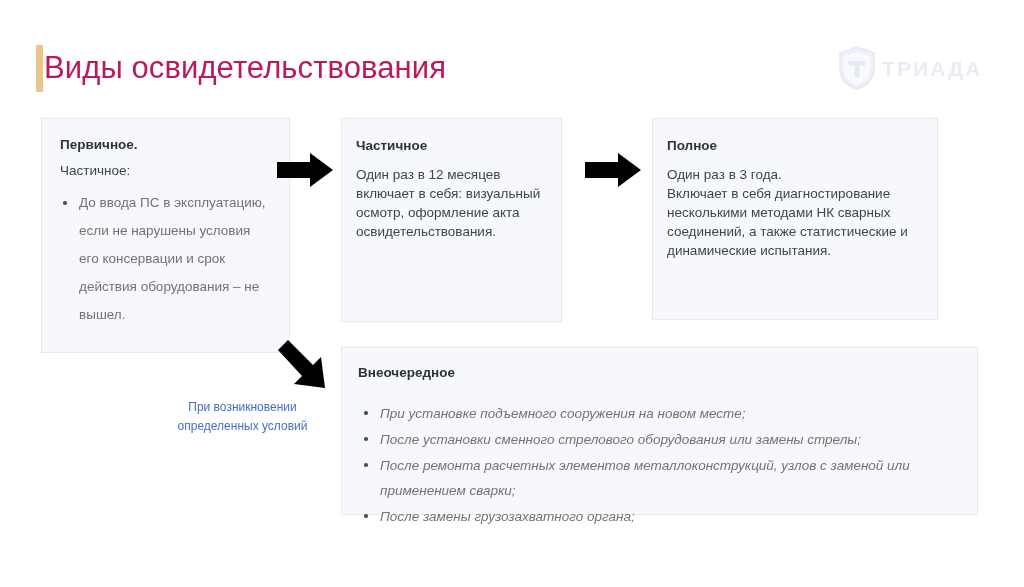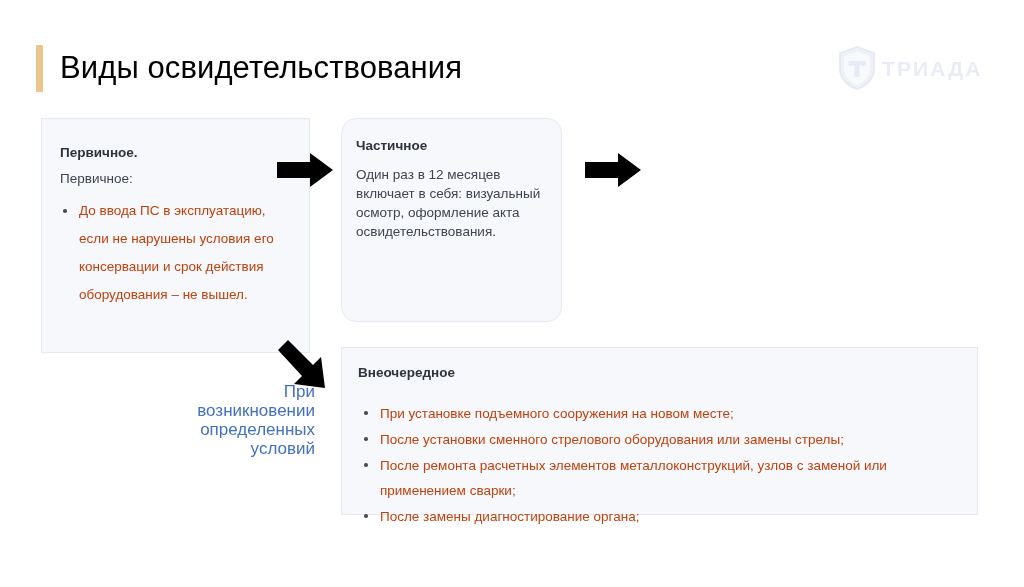--- a/index.html
+++ b/index.html
@@ -27,26 +27,26 @@
     position: absolute;
     left: 36px;
     top: 45px;
     width: 7px;
     height: 47px;
     background: #ebc58c;
     border-radius: 1px;
   }
   .page-title {
     position: absolute;
-    left: 60px;
+    left: 44px;
     top: 46px;
     font-size: 31px;
     line-height: 44px;
     font-weight: 400;
-    color: #000000;
+    color: #be185d;
     letter-spacing: 0.1px;
     white-space: nowrap;
   }
 
   
   .logo {
     position: absolute;
     left: 838px;
     top: 44px;
     width: 150px;
@@ -98,76 +98,76 @@
     line-height: 20px;
     margin: 0 0 9px 0;
   }
   .card-line {
     font-size: 13.5px;
     line-height: 19px;
     color: #3f444e;
     margin: 0;
   }
 
-  #card-primary   { left: 41px;  top: 118px; width: 269px; height: 235px; padding: 24px 18px 0 18px; }
-  #card-partial   { left: 341px; top: 118px; width: 221px; height: 204px; padding: 17px 14px 0 14px; border-radius: 15px; }
+  #card-primary   { left: 41px;  top: 118px; width: 249px; height: 235px; padding: 16px 18px 0 18px; }
+  #card-partial   { left: 341px; top: 118px; width: 221px; height: 204px; padding: 17px 14px 0 14px; }
   #card-full      { left: 652px; top: 118px; width: 286px; height: 202px; padding: 17px 14px 0 14px; }
   #card-extra     { left: 341px; top: 347px; width: 637px; height: 168px; padding: 15px 32px 0 16px; }
 
   #card-primary .card-line { line-height: 28px; }
   #card-primary .card-title { margin-bottom: 2px; }
 
   
   ul.bullets {
     list-style: none;
     margin: 4px 0 0 0;
     padding: 0;
   }
   ul.bullets li {
     position: relative;
     padding-left: 19px;
     font-size: 13.5px;
     line-height: 28px;
-    color: #c2410c;
+    color: #737373;
   }
   ul.bullets li::before {
     content: "";
     position: absolute;
     left: 3px;
     top: 12px;
     width: 3.5px;
     height: 3.5px;
     border-radius: 50%;
     background: #4a4f59;
   }
-  #card-extra ul.bullets { margin-top: 18px; }
+  #card-extra ul.bullets { margin-top: 18px; font-style: italic; }
   #card-extra ul.bullets li {
     padding-left: 22px;
     line-height: 25px;
     margin-bottom: 1px;
   }
   #card-extra ul.bullets li::before { left: 6px; top: 10px; }
   #card-extra .card-title { margin-bottom: 6px; }
 
   
   .arrow {
     position: absolute;
   }
   #arrow-1 { left: 277px; top: 153px; width: 56px; height: 34px; }
   #arrow-2 { left: 585px; top: 153px; width: 56px; height: 34px; }
   #arrow-3 { left: 275px; top: 338px; width: 58px; height: 55px; }
 
   
   .note {
     position: absolute;
     left: 170px;
-    top: 382px;
+    top: 398px;
     width: 145px;
-    text-align: right;
-    font-size: 17px;
+    text-align: center;
+    font-size: 12px;
     line-height: 19px;
     color: #4470c4;
   }
 </style>
 </head>
 <body>
 
 <div class="slide">
 
   <div class="title-bar"></div>
@@ -182,21 +182,21 @@
       </svg>
     </div>
     <div class="logo-text-wrap">
       <div class="logo-name">ТРИАДА</div>
       <div class="logo-tag"></div>
     </div>
   </div>
 
   <div class="card" id="card-primary">
     <p class="card-title">Первичное.</p>
-    <p class="card-line">Первичное:</p>
+    <p class="card-line">Частичное:</p>
     <ul class="bullets">
       <li>До ввода ПС в эксплуатацию, если не нарушены условия его консервации и срок действия оборудования – не вышел.</li>
     </ul>
   </div>
 
   <div class="arrow" id="arrow-1">
     <svg width="56" height="34" viewBox="0 0 56 34" xmlns="http://www.w3.org/2000/svg">
       <path d="M0 9 H33 V0 L56 17 L33 34 V25 H0 Z" fill="#000000"></path>
     </svg>
   </div>
@@ -205,32 +205,37 @@
     <p class="card-title">Частичное</p>
     <p class="card-line">Один раз в 12 месяцев включает в себя: визуальный осмотр, оформление акта освидетельствования.</p>
   </div>
 
   <div class="arrow" id="arrow-2">
     <svg width="56" height="34" viewBox="0 0 56 34" xmlns="http://www.w3.org/2000/svg">
       <path d="M0 9 H33 V0 L56 17 L33 34 V25 H0 Z" fill="#000000"></path>
     </svg>
   </div>
 
+  <div class="card" id="card-full">
+    <p class="card-title">Полное</p>
+    <p class="card-line">Один раз в 3 года.</p>
+    <p class="card-line">Включает в себя диагностирование несколькими методами НК сварных соединений, а также статистические и динамические испытания.</p>
+  </div>
 
   <div class="arrow" id="arrow-3">
     <svg width="58" height="55" viewBox="0 0 58 55" xmlns="http://www.w3.org/2000/svg">
       <path d="M3 12 L13 2 L38 27 L46 19 L50 50 L19 46 L27 38 Z" fill="#000000"></path>
     </svg>
   </div>
 
   <div class="note">При возникновении определенных условий</div>
 
   <div class="card" id="card-extra">
     <p class="card-title">Внеочередное</p>
     <ul class="bullets">
       <li>При установке подъемного сооружения на новом месте;</li>
       <li>После установки сменного стрелового оборудования или замены стрелы;</li>
       <li>После ремонта расчетных элементов металлоконструкций, узлов с заменой или применением сварки;</li>
-      <li>После замены диагностирование органа;</li>
+      <li>После замены грузозахватного органа;</li>
     </ul>
   </div>
 
 </div>
 
 </body></html>

